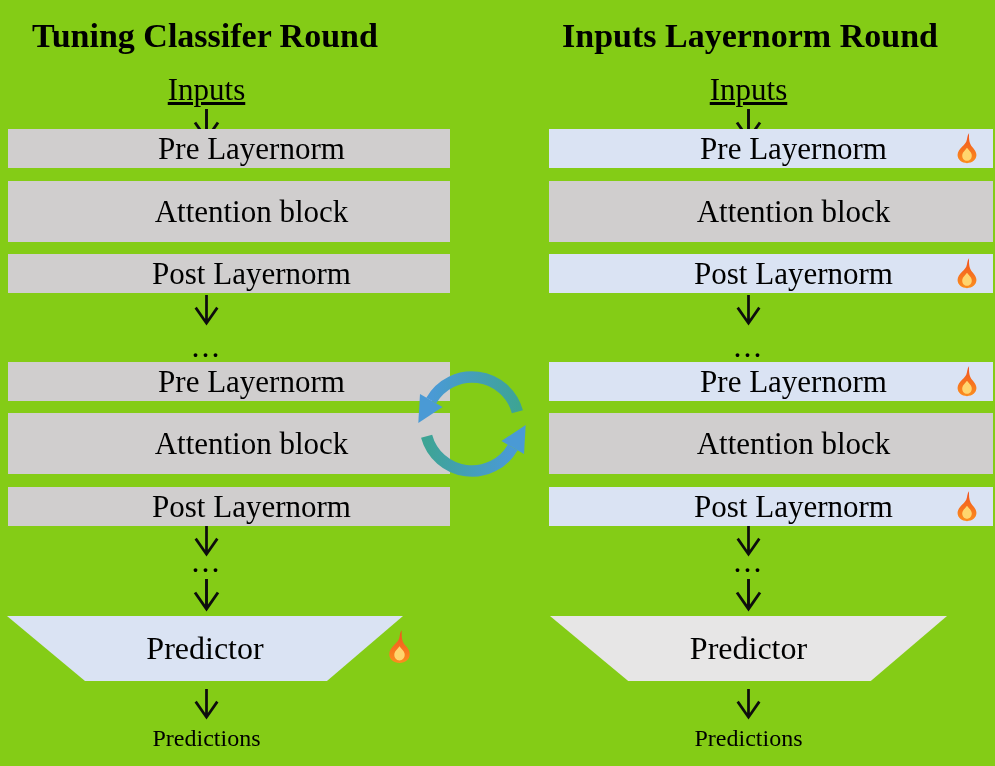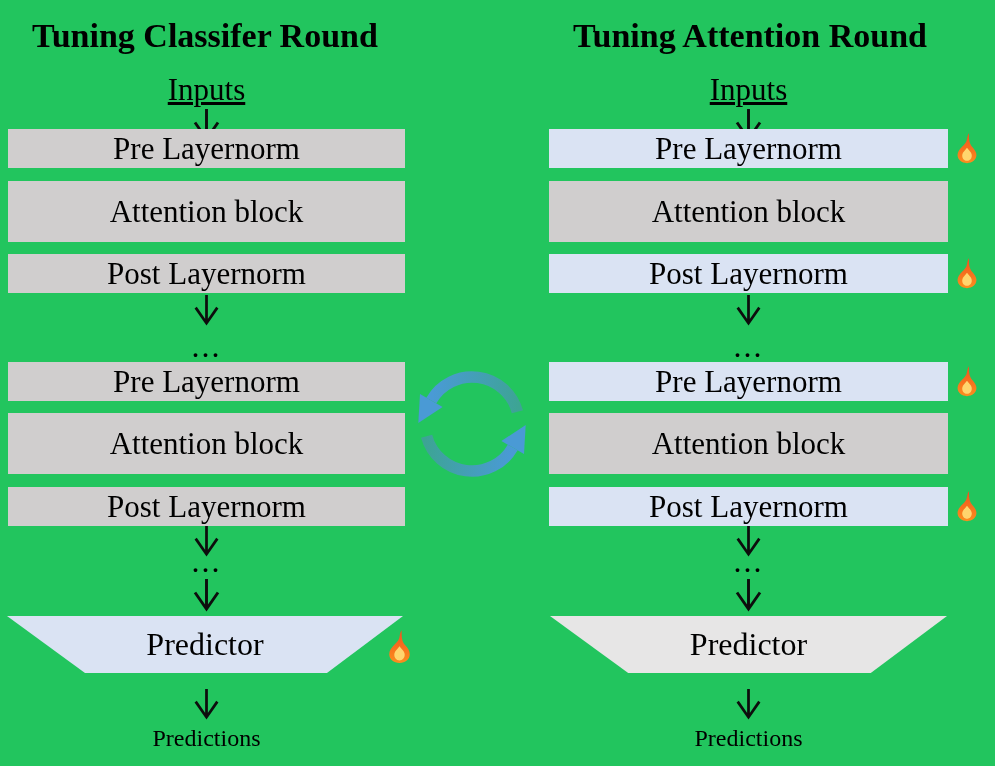--- a/index.html
+++ b/index.html
@@ -1,35 +1,35 @@
 <!DOCTYPE html>
 <html><head>
 <meta charset="utf-8">
 <style>
   html,body{margin:0;padding:0;background:#fff;}
   #canvas{
-    position:relative;width:995px;height:766px;background:#22c55e;overflow:hidden;
+    position:relative;width:995px;height:766px;background:#84cc16;overflow:hidden;
     font-family:"Liberation Serif","DejaVu Serif",serif;color:#000;
   }
   .col-title{
     position:absolute;font-size:34px;font-weight:bold;line-height:44px;
     text-align:center;white-space:nowrap;
   }
   .io-label{position:absolute;font-size:31px;line-height:40px;text-align:center;text-decoration:underline;}
   .big-label{position:absolute;font-size:24px;line-height:44px;text-align:center;}
   .box{
     position:absolute;display:flex;align-items:center;justify-content:center;
-    font-size:31px;line-height:1;
+    font-size:31px;line-height:1;padding-left:45px;
   }
   .box.gray{background:#d0cece;}
   .box.blue{background:#dae3f3;}
   .dots{position:absolute;font-size:32px;line-height:26px;height:26px;text-align:center;letter-spacing:2px;}
   .trap{
     position:absolute;display:flex;align-items:center;justify-content:center;
-    font-size:32px;height:57px;
+    font-size:32px;height:65px;
     clip-path:polygon(0% 0%,100% 0%,80.8% 100%,19.7% 100%);
   }
   .trap.tuned{background:#dae3f3;}
   .trap.frozen{background:#e7e6e6;}
   svg.arr,svg.flame,svg.cyc{position:absolute;display:block;}
 </style>
 </head>
 <body>
 
 <div id="canvas">
@@ -121,21 +121,21 @@
         <stop offset="0" stop-color="#3da494"></stop>
           <stop offset="1" stop-color="#4a9ad5"></stop>
       </linearGradient>
     </defs>
     <path d="M107.4 50.8 A47 47 0 0 0 21.3 39.5" fill="none" stroke="url(#gt)" stroke-width="11.5"></path>
     <path d="M32.6 46 L10 33 L8.3 62 Z" fill="#4a9ad5"></path>
     <path d="M16.6 75.2 A47 47 0 0 0 102.7 86.5" fill="none" stroke="url(#gb)" stroke-width="11.5"></path>
     <path d="M91.4 80 L114 93 L115.7 64 Z" fill="#4a9ad5"></path>
   </svg>
 
-  <div class="col-title" style="left:535px;top:14px;width:430px">Tuning Attention Round</div>
+  <div class="col-title" style="left:535px;top:14px;width:430px">Inputs Layernorm Round</div>
 
   <div class="io-label" style="left:549px;top:70px;width:399px">Inputs</div>
 
   <svg class="arr" style="left:733px;top:107px" width="31" height="36" viewBox="0 0 31 34">
       <use href="#arw" xlink:href="#arw"></use>
     </svg>
 
   <div class="box blue" style="left:549px;top:129px;width:399px;height:39px">Pre Layernorm</div>
   <svg class="flame" style="left:950px;top:130px" width="34" height="37" viewBox="0 0 36 36">
       <use href="#flm" xlink:href="#flm"></use>

